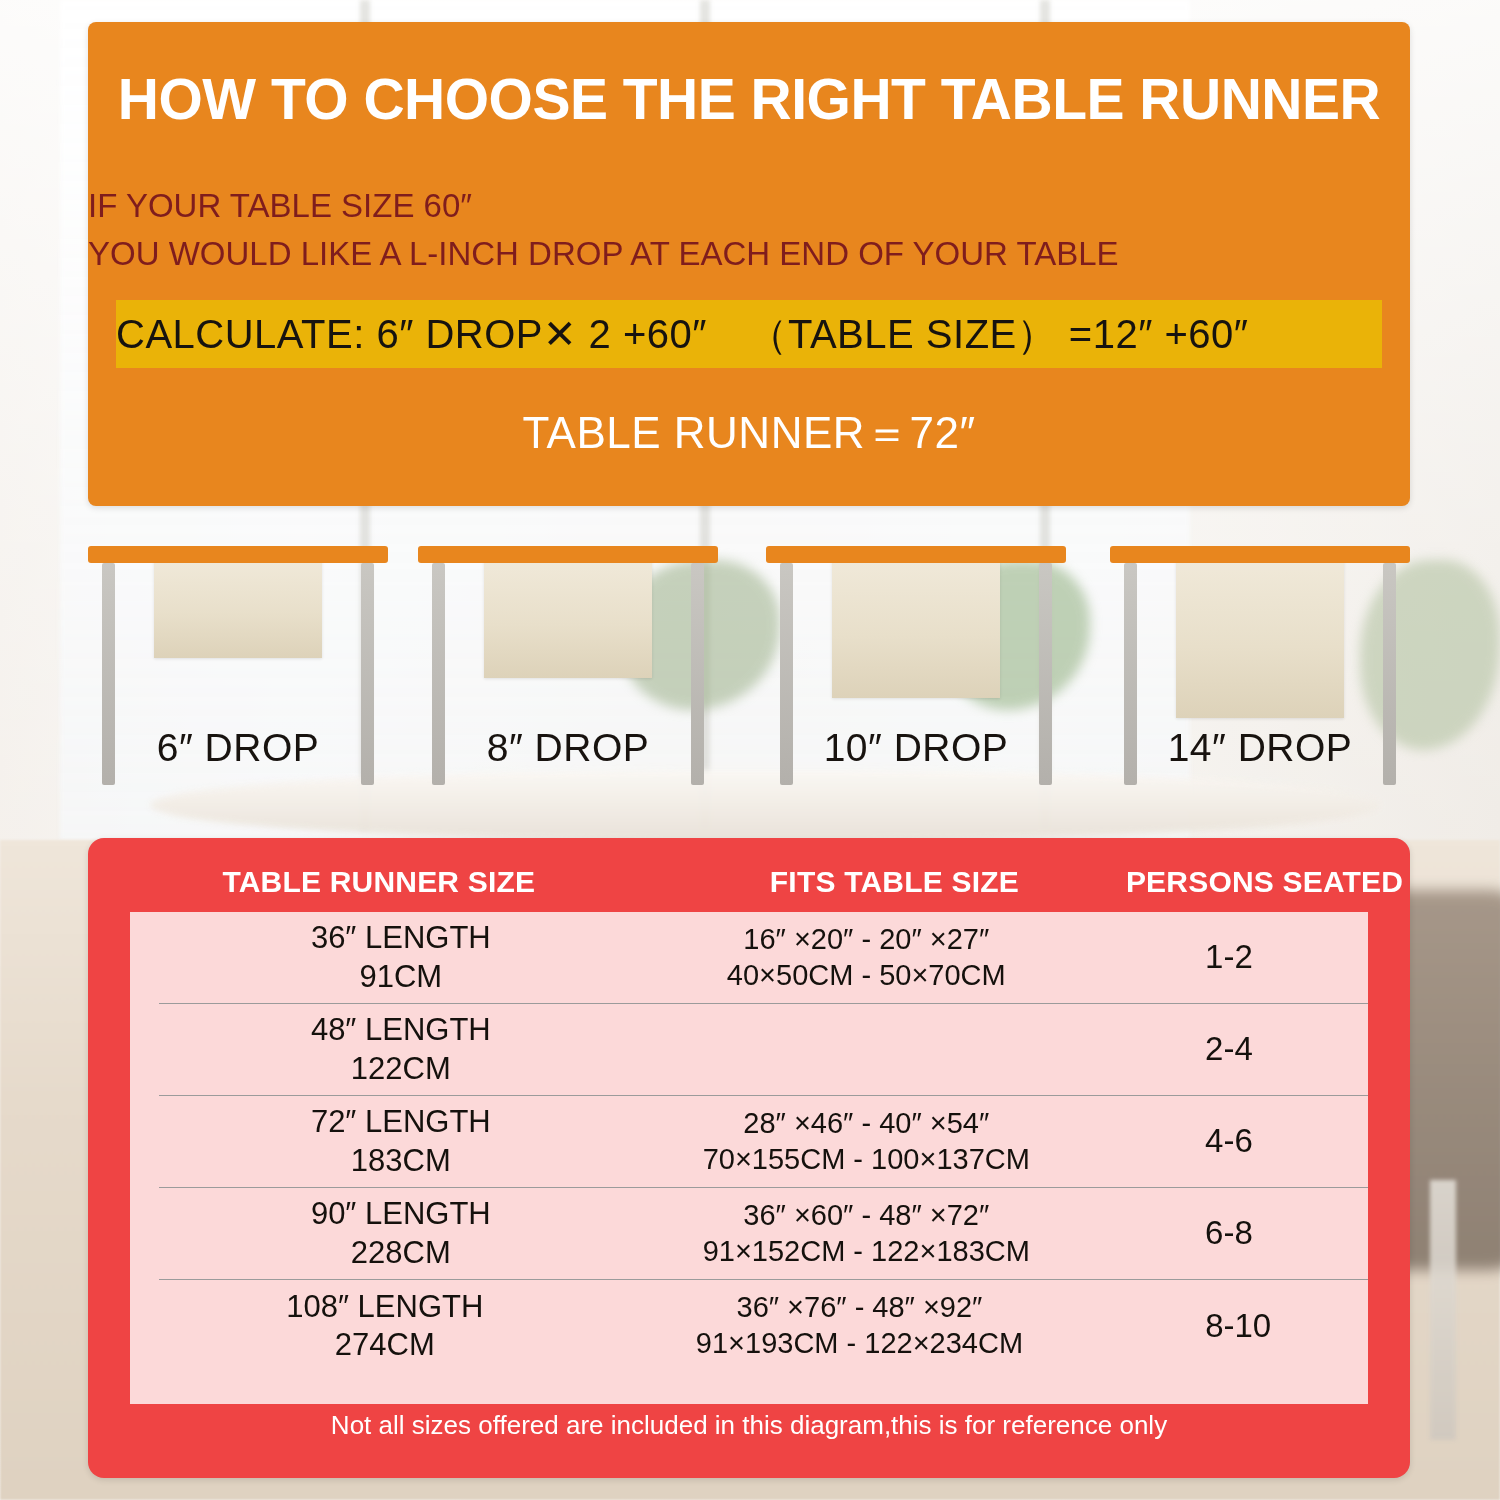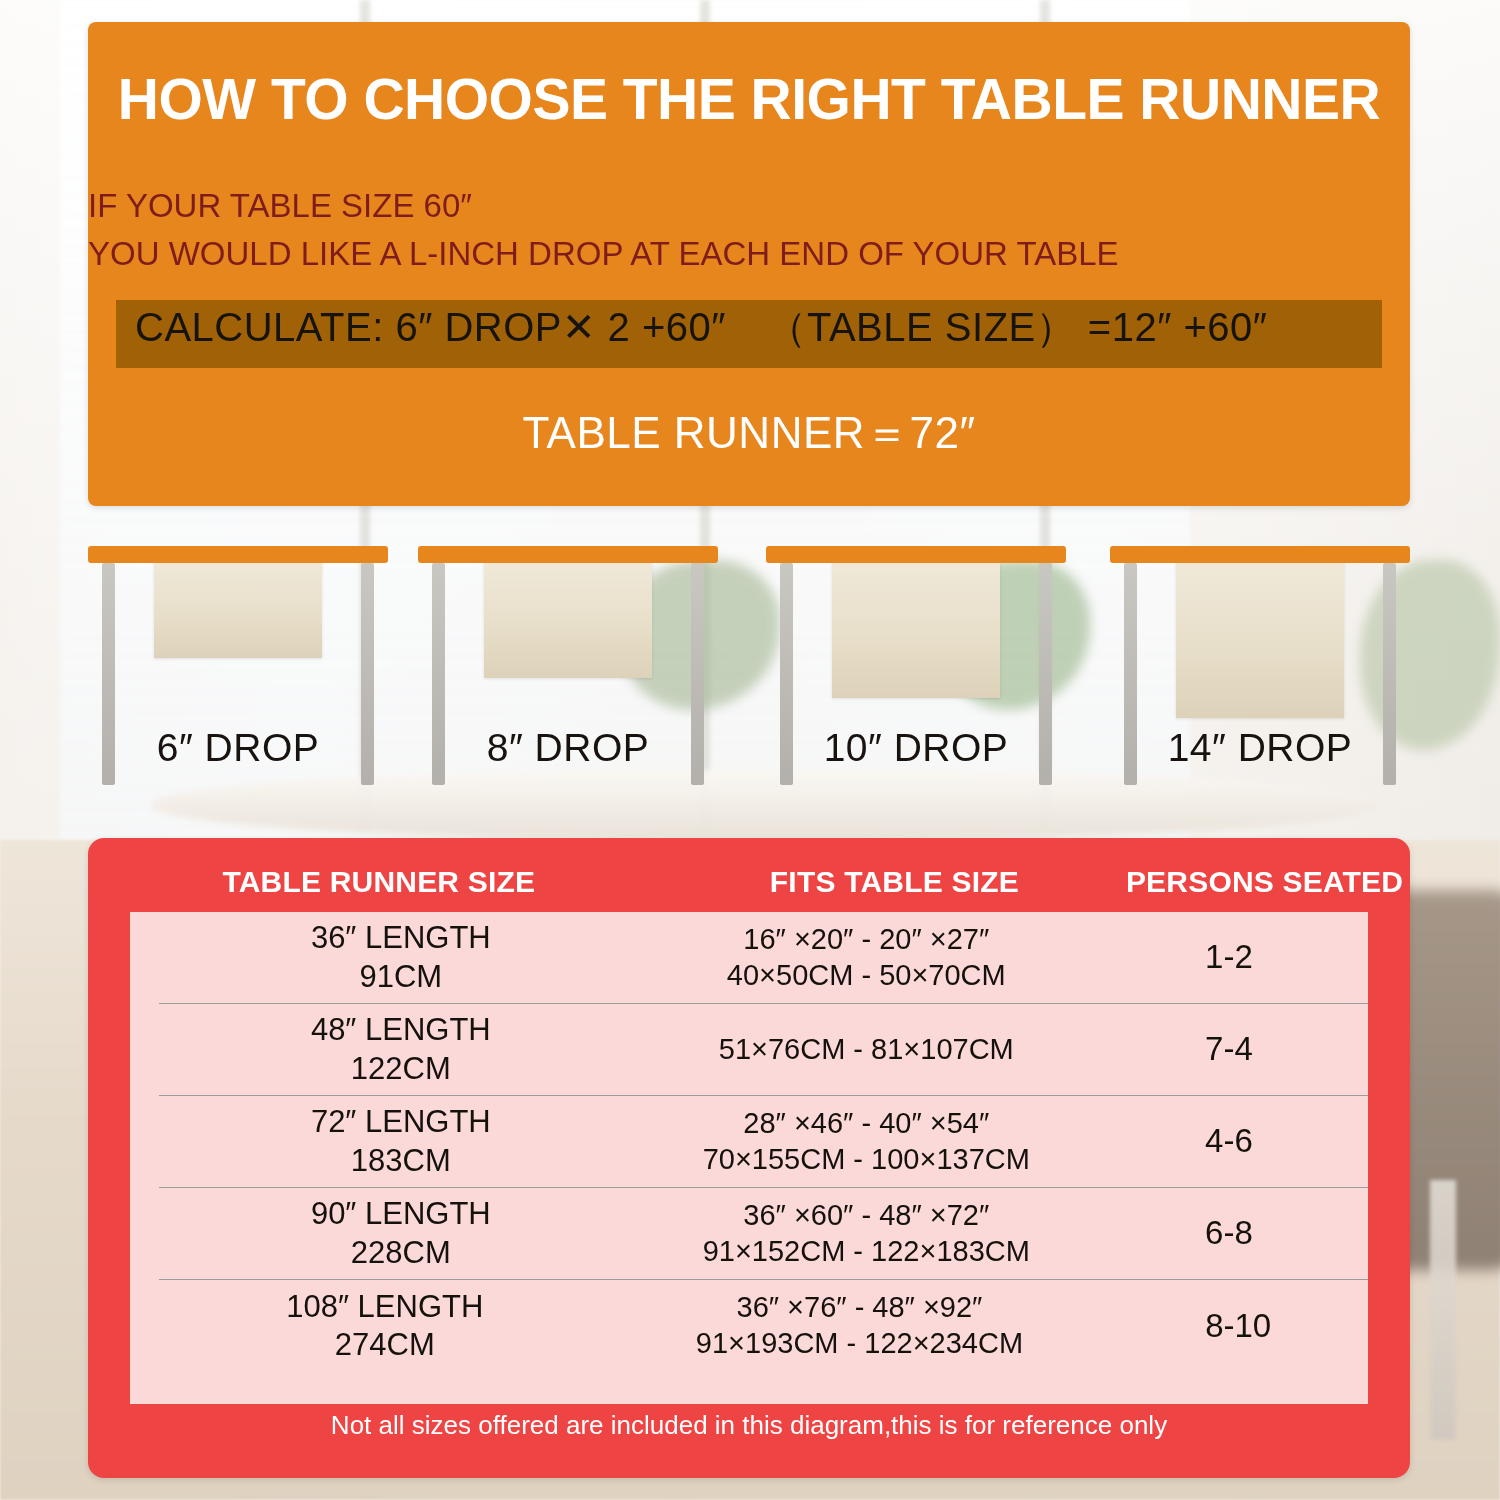--- a/index.html
+++ b/index.html
@@ -113,25 +113,26 @@
     color: #7f1d1d;
     font-size: 33px;
     line-height: 1.45;
   }
   .calc-box {
     position: absolute;
     left: 28px;
     top: 278px;
     width: 1266px;
     height: 68px;
-    background: #a16207;
+    background: #eab308;
     display: flex;
+    align-items: center;
     justify-content: flex-start;
     box-sizing: border-box;
-    padding-left: 19px;
+    padding-left: 0;
   }
   .calc-text {
     color: #17130f;
     font-size: 40px;
     white-space: nowrap;
     letter-spacing: 0.5px;
   }
   .runner-total {
     position: absolute;
     left: 0; right: 0; top: 382px;
@@ -354,23 +355,22 @@
         </div>
         <div class="cell c3">1-2</div>
       </div>
 
       <div class="trow">
         <div class="cell c1">
           <div>48″  LENGTH</div>
           <div>122CM</div>
         </div>
         <div class="cell c2">
-          <div>51×76CM  -  81×107CM</div>
-        </div>
-        <div class="cell c3">7-4</div>
+        </div>
+        <div class="cell c3">2-4</div>
       </div>
 
       <div class="trow">
         <div class="cell c1">
           <div>72″  LENGTH</div>
           <div>183CM</div>
         </div>
         <div class="cell c2">
           <div>28″  ×46″  -  40″  ×54″</div>
           <div>70×155CM  -  100×137CM</div>

